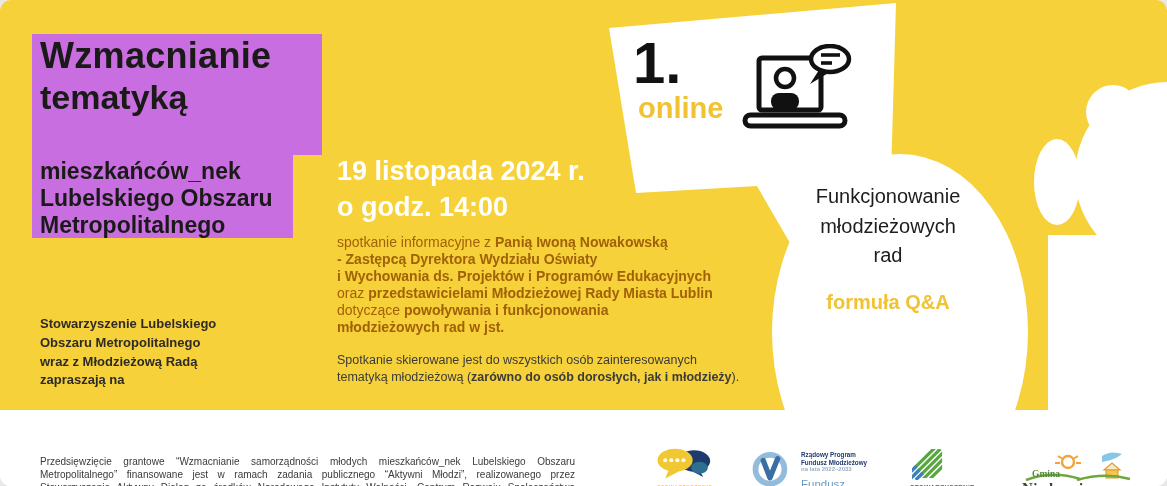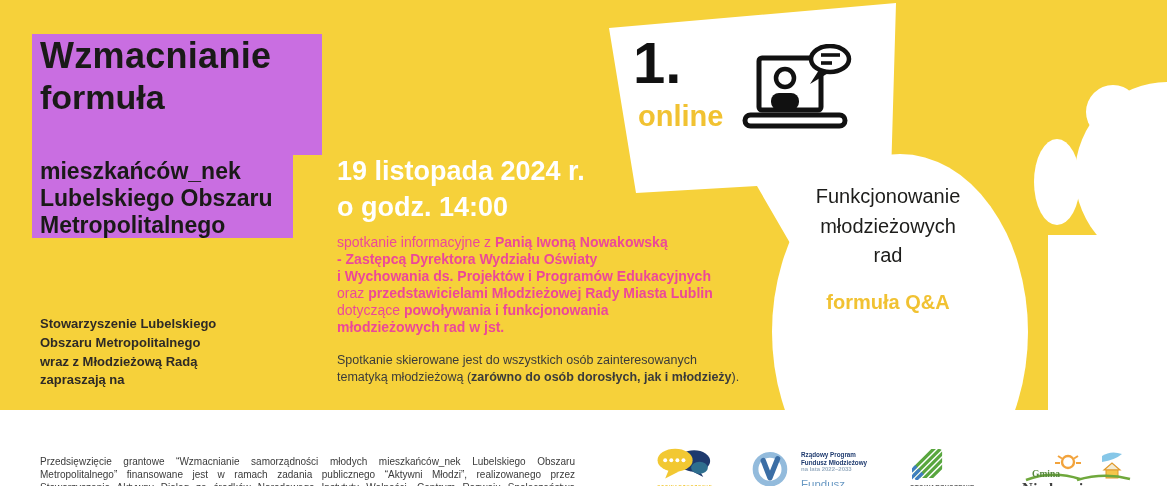--- a/index.html
+++ b/index.html
@@ -1,43 +1,43 @@
 <!DOCTYPE html>
 <html><head>
 <meta charset="utf-8">
 <style>
   html,body{margin:0;padding:0;background:#e8e8e8;}
   .poster{position:relative;width:1167px;height:486px;background:#ffffff;overflow:hidden;
-          font-family:"Liberation Sans",sans-serif;}
+          font-family:"Liberation Sans",sans-serif;border-radius:11px;}
   .abs{position:absolute;}
 
   .yellow-bg{left:0;top:0;width:1167px;height:410px;background:#F6D13A;}
   .silhouettes{left:0;top:0;width:1167px;height:410px;}
 
   .pink-upper{left:32px;top:34px;width:290px;height:121px;background:#C96EE1;}
   .pink-lower{left:32px;top:155px;width:261px;height:83px;background:#C96EE1;}
 
   .title-main{left:40px;top:35px;margin:0;color:#1A1A18;font-weight:800;}
   .title-main span{display:block;}
   .t1{font-size:36px;line-height:42px;letter-spacing:.3px;}
   .t2{font-size:29px;line-height:37px;}
   .t3{font-size:34px;line-height:41px;}
   .title-sub{left:40px;top:158px;color:#1A1A18;font-weight:800;}
   .title-sub span{display:block;font-size:23px;line-height:27px;}
 
   .organizer{left:40px;top:315px;color:#2E2A26;font-weight:700;font-size:13px;line-height:18.8px;}
 
   .date{left:337px;top:153px;color:#ffffff;font-weight:800;font-size:27px;line-height:36px;}
 
-  .body-text{left:337px;top:234px;color:#ec4899;font-size:14px;line-height:16.9px;}
+  .body-text{left:337px;top:234px;color:#a16207;font-size:14px;line-height:16.9px;}
   .note-text{left:337px;top:352px;color:#3B3B3A;font-size:12.5px;line-height:17px;}
   .rich-line span.b{font-weight:700;}
 
   .bubble-number{left:633px;top:32px;color:#111111;font-weight:800;font-size:58px;line-height:62px;}
-  .bubble-online{left:638px;top:100px;color:#F1C232;font-weight:800;font-size:29px;}
+  .bubble-online{left:638px;top:92px;color:#F1C232;font-weight:800;font-size:29px;}
 
   .laptop-icon{left:735px;top:44px;width:120px;height:96px;}
 
   .topic{left:783px;top:182px;width:210px;text-align:center;color:#1D1D1B;font-size:20px;line-height:29.5px;}
   .topic span{display:block;}
   .formula{margin-top:17px;font-weight:800;color:#F1C232;font-size:20px;}
 
   .footer{left:0;top:410px;width:1167px;height:76px;background:#ffffff;margin-top:33px;}
   .disclaimer{position:absolute;left:40px;top:13px;width:535px;margin:0;color:#3A3A3A;
               font-size:10px;line-height:12.8px;text-align:justify;}
@@ -79,21 +79,21 @@
     <circle cx="1113" cy="112" r="27" fill="#ffffff"></circle>
     <ellipse cx="1057" cy="182" rx="23" ry="43" fill="#ffffff"></ellipse>
     <rect x="1048" y="235" width="119" height="175" fill="#ffffff"></rect>
   </svg>
 
   <div class="abs pink-upper"></div>
   <div class="abs pink-lower"></div>
 
   <h1 class="abs title-main">
     <span class="t1">Wzmacnianie</span>
-    <span class="t3">formuła</span>
+    <span class="t3">tematyką</span>
   </h1>
   <div class="abs title-sub">
     <span>mieszkańców_nek</span>
     <span>Lubelskiego Obszaru</span>
     <span>Metropolitalnego</span>
   </div>
 
   <div class="abs organizer">
     <div>Stowarzyszenie Lubelskiego</div>
     <div>Obszaru Metropolitalnego</div>

